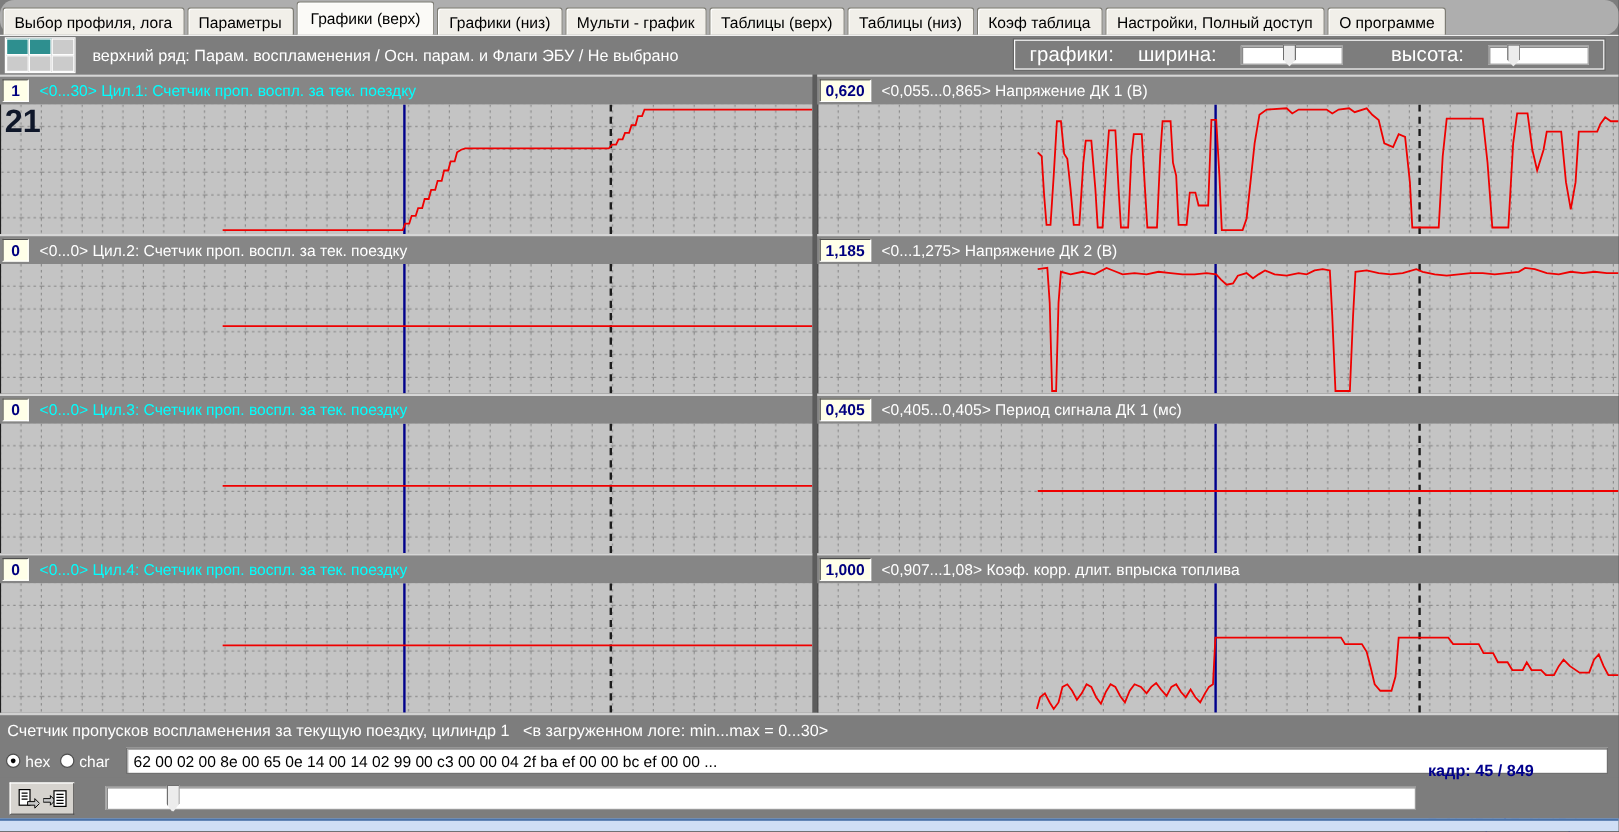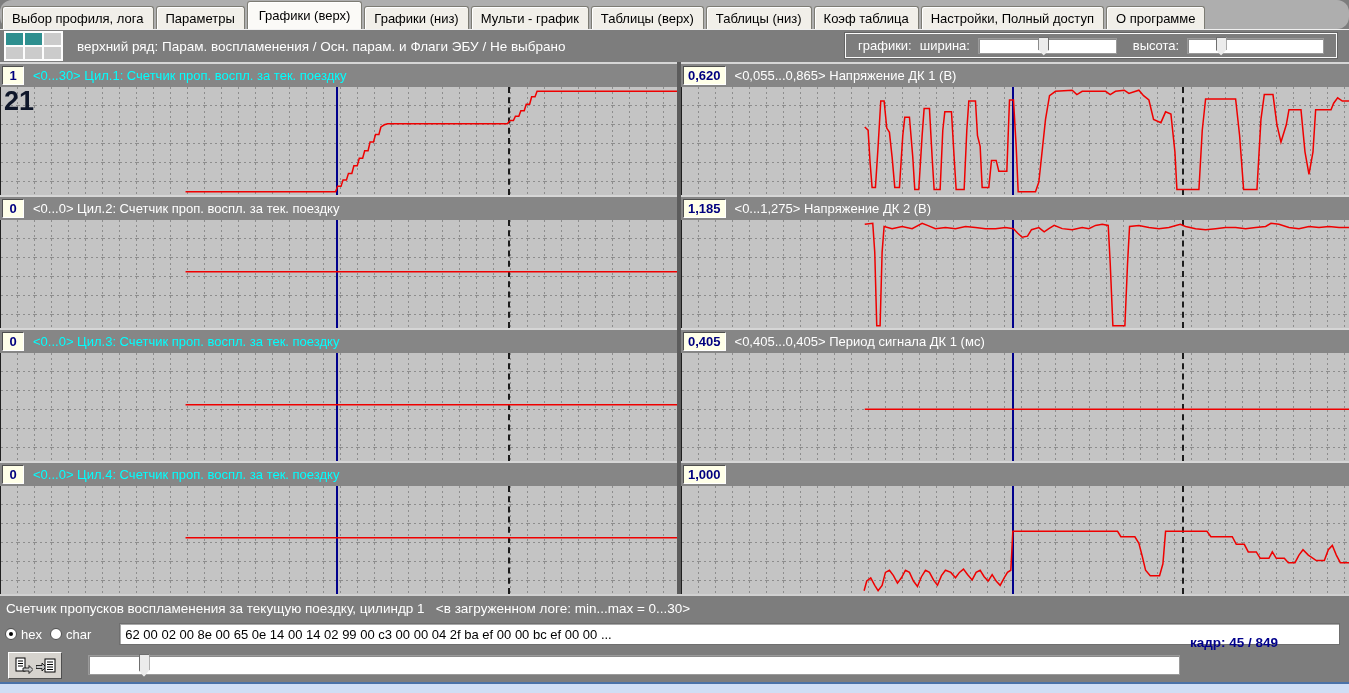--- a/index.html
+++ b/index.html
@@ -19,21 +19,21 @@
   }
   .tab.active{background:#fbfaf7;height:28px;z-index:4;padding:0 11px;}
   
   .toolbar{height:33px;background:#7d7d7d;border-top:1px solid #f0f0f0;display:flex;align-items:center;position:relative;color:#ffffff;}
   .cell-grid{margin-left:4px;display:grid;grid-template-columns:repeat(3,19px);grid-auto-rows:14px;border:1px solid #fdfdfd;}
   .cell{border:1px solid #fdfdfd;}
   .row-label{margin-left:14px;font-size:13.5px;}
   .slider-panel{
     position:absolute;left:845px;right:12px;top:3px;bottom:4px;
     border:1px solid #fbfbfb;box-shadow:0 0 0 1px #646464;
-    display:flex;align-items:center;gap:8px;padding:0 12px;font-size:13px;
+    display:flex;align-items:center;gap:20px;padding:0 12px;font-size:17px;
   }
   .slider{position:relative;height:16px;background:#ffffff;border:1px solid #9a9a9a;box-shadow:inset 1px 1px 0 #8a8a8a;}
   .sl-w{width:140px;} .sl-h{width:138px;}
   .thumb{
     position:absolute;top:-2px;width:11px;height:19px;background:#ececec;border:1px solid #6f6f6f;
     clip-path:polygon(0 0,100% 0,100% 68%,50% 100%,0 68%);
   }
   .spacer{flex:1;}
   
   .graphs{height:532px;display:grid;grid-template-columns:677px 4px 668px;grid-template-rows:repeat(4,133px);}
@@ -52,21 +52,21 @@
   .cur-blue{position:absolute;top:0;bottom:0;width:2px;background:#00008c;}
   .cur-dash{position:absolute;top:0;bottom:0;width:0;border-left:2px dashed #1c1c1c;}
   .big-val{position:absolute;left:3px;top:1px;font-size:27px;font-weight:bold;color:#0f172a;line-height:1;}
   
   .statusbar{height:26px;background:#7d7d7d;border-top:2px solid #d0d0d0;color:#fff;display:flex;align-items:center;padding-left:6px;white-space:pre;font-size:13.5px;}
   .hexrow{height:28px;background:#7d7d7d;display:flex;align-items:center;padding-left:5px;color:#fff;}
   .radio{width:12px;height:12px;border-radius:50%;background:#fff;border:1px solid #4f4f4f;position:relative;flex:none;margin-right:4px;}
   .radio.sel::after{content:"";position:absolute;inset:3px;border-radius:50%;background:#000;}
   .radio-label{margin-right:8px;}
   .hexfield{
-    flex:1;margin-left:20px;margin-right:9px;height:22px;background:#fff;color:#000;
+    flex:1;margin-left:6px;margin-right:9px;height:22px;background:#fff;color:#000;
     border:1px solid #6f6f6f;box-shadow:inset 1px 1px 0 #a8a8a8;
     display:flex;align-items:center;padding:0 5px;white-space:nowrap;overflow:hidden;
   }
   .controls{height:34px;background:#7d7d7d;display:flex;align-items:center;}
   .export-btn{
     margin-left:8px;width:54px;height:27px;background:#d6d3ce;
     border:1px solid;border-color:#ffffff #4f4f4f #4f4f4f #ffffff;
     display:flex;align-items:center;justify-content:center;gap:3px;cursor:default;
   }
   .frame-slider{margin-left:26px;width:1092px;height:20px;background:#fff;border:1px solid #9a9a9a;box-shadow:inset 1px 1px 0 #8a8a8a;position:relative;flex:none;}
@@ -245,20 +245,21 @@
         <div class="cur-dash" style="left: 75%;"></div>
       <svg class="curve-svg" viewBox="0 0 1000 110" preserveAspectRatio="none">
             <polyline points="273,52.800000000000004 1000,52.800000000000004" fill="none" stroke="#ef0000" stroke-width="1.5" vector-effect="non-scaling-stroke"></polyline>
           </svg>
         </div>
     </div>
 
     <div class="graph" style="grid-area:4/3">
       <div class="ghead">
         <span class="gval">1,000</span>
+        <span class="gtitle" style="color: rgb(255, 255, 255);">&lt;0,907...1,08&gt; Коэф. корр. длит. впрыска топлива</span>
       </div>
       <div class="plot">
         <svg class="grid-svg">
             <rect width="100%" height="100%" fill="url(#gridpat)"></rect>
           </svg>
         <div class="cur-blue" style="left: 49.5%; background: rgb(0, 0, 140);"></div>
         <div class="cur-dash" style="left: 75%;"></div>
       <svg class="curve-svg" viewBox="0 0 1000 110" preserveAspectRatio="none">
             <polyline points="273,106.7 277,96.80000000000001 283,93.50000000000001 289,101.2 294,106.7 300,101.2 305,88 311,85.80000000000001 317,91.30000000000001 323,99.00000000000001 329,93.50000000000001 335,85.80000000000001 341,88 347,96.80000000000001 353,102.30000000000001 359,92.4 365,85.80000000000001 371,88 377,95.7 383,101.2 389,91.30000000000001 395,85.80000000000001 403,88 410,93.50000000000001 416,88 422,84.7 428,90.2 435,95.7 441,88 447,85.80000000000001 453,92.4 459,96.80000000000001 465,90.2 471,96.80000000000001 477,101.2 483,93.50000000000001 488,88 493,85.80000000000001 496,46.2 653,46.2 658,51.7 679,51.7 685,58.300000000000004 690,71.5 695,85.80000000000001 702,91.30000000000001 716,91.30000000000001 721,79.2 725,46.2 787,46.2 793,51.7 825,51.7 831,59.400000000000006 843,59.400000000000006 849,67.10000000000001 861,67.10000000000001 867,73.7 880,73.7 885,67.10000000000001 891,73.7 903,73.7 909,78.10000000000001 919,78.10000000000001 925,70.4 931,64.9 939,70.4 951,75.9 963,75.9 969,64.9 975,60.50000000000001 981,70.4 987,78.10000000000001 1000,78.10000000000001" fill="none" stroke="#ef0000" stroke-width="1.5" vector-effect="non-scaling-stroke"></polyline>
           </svg>

